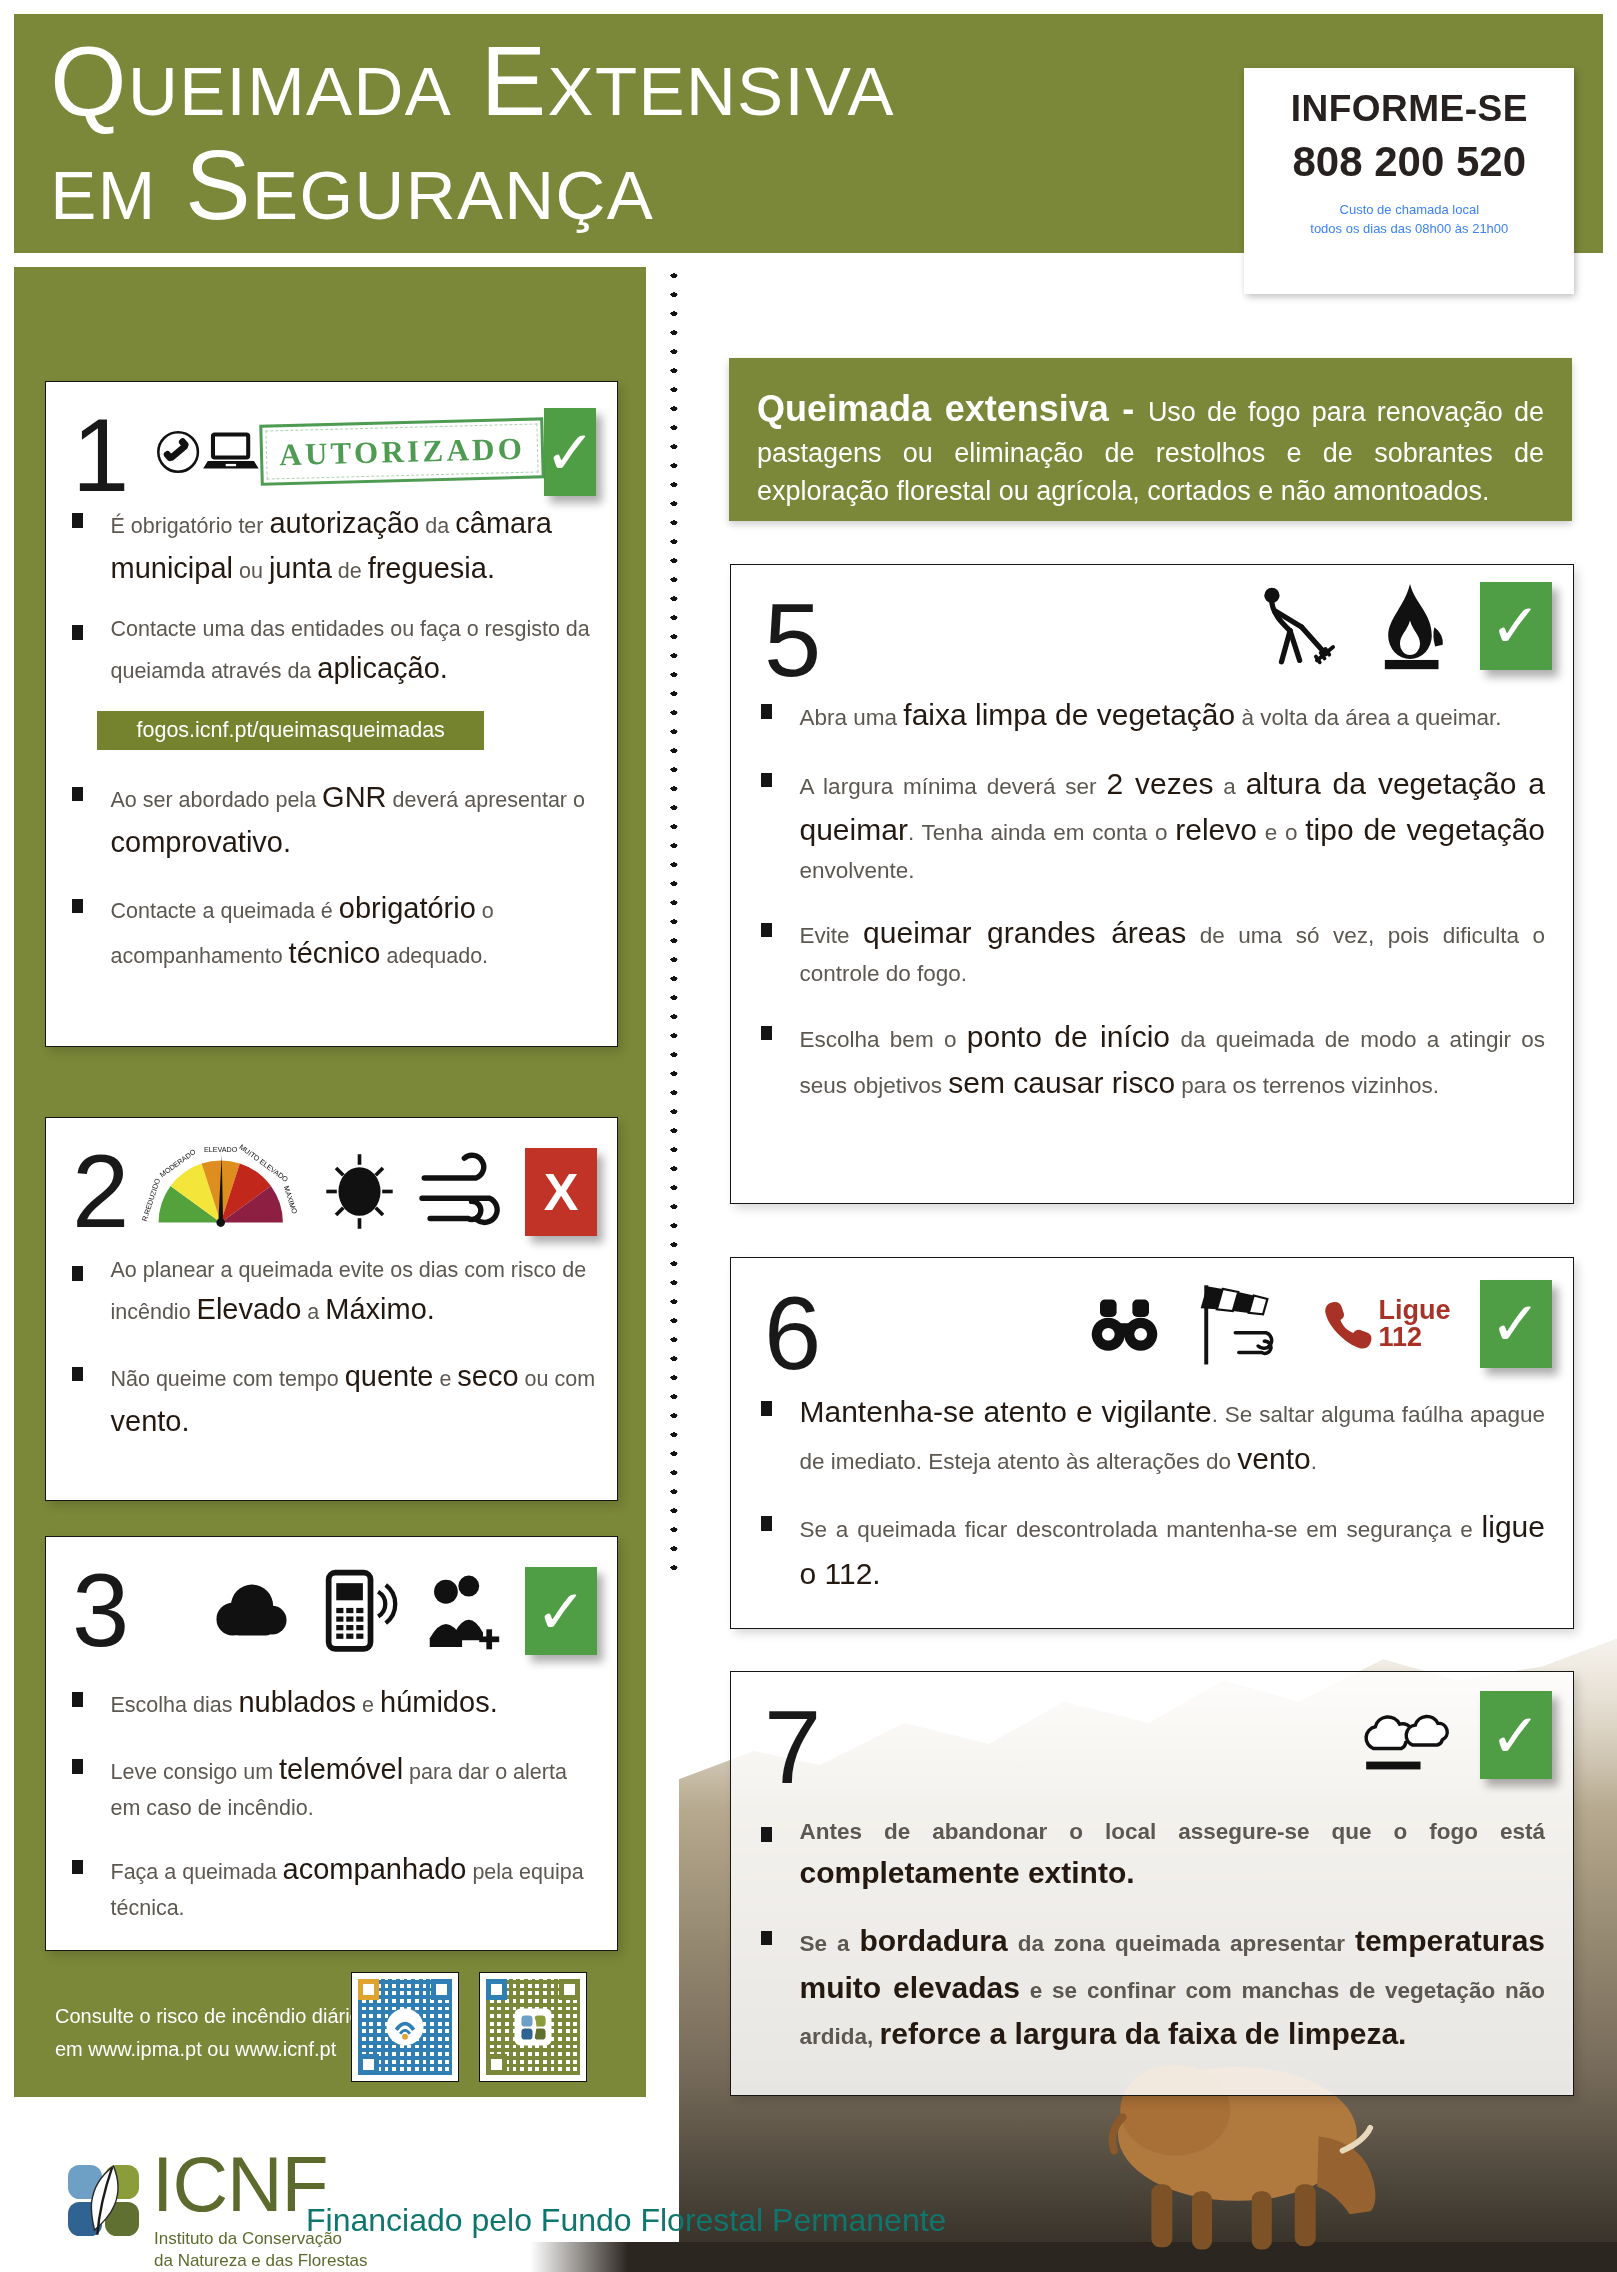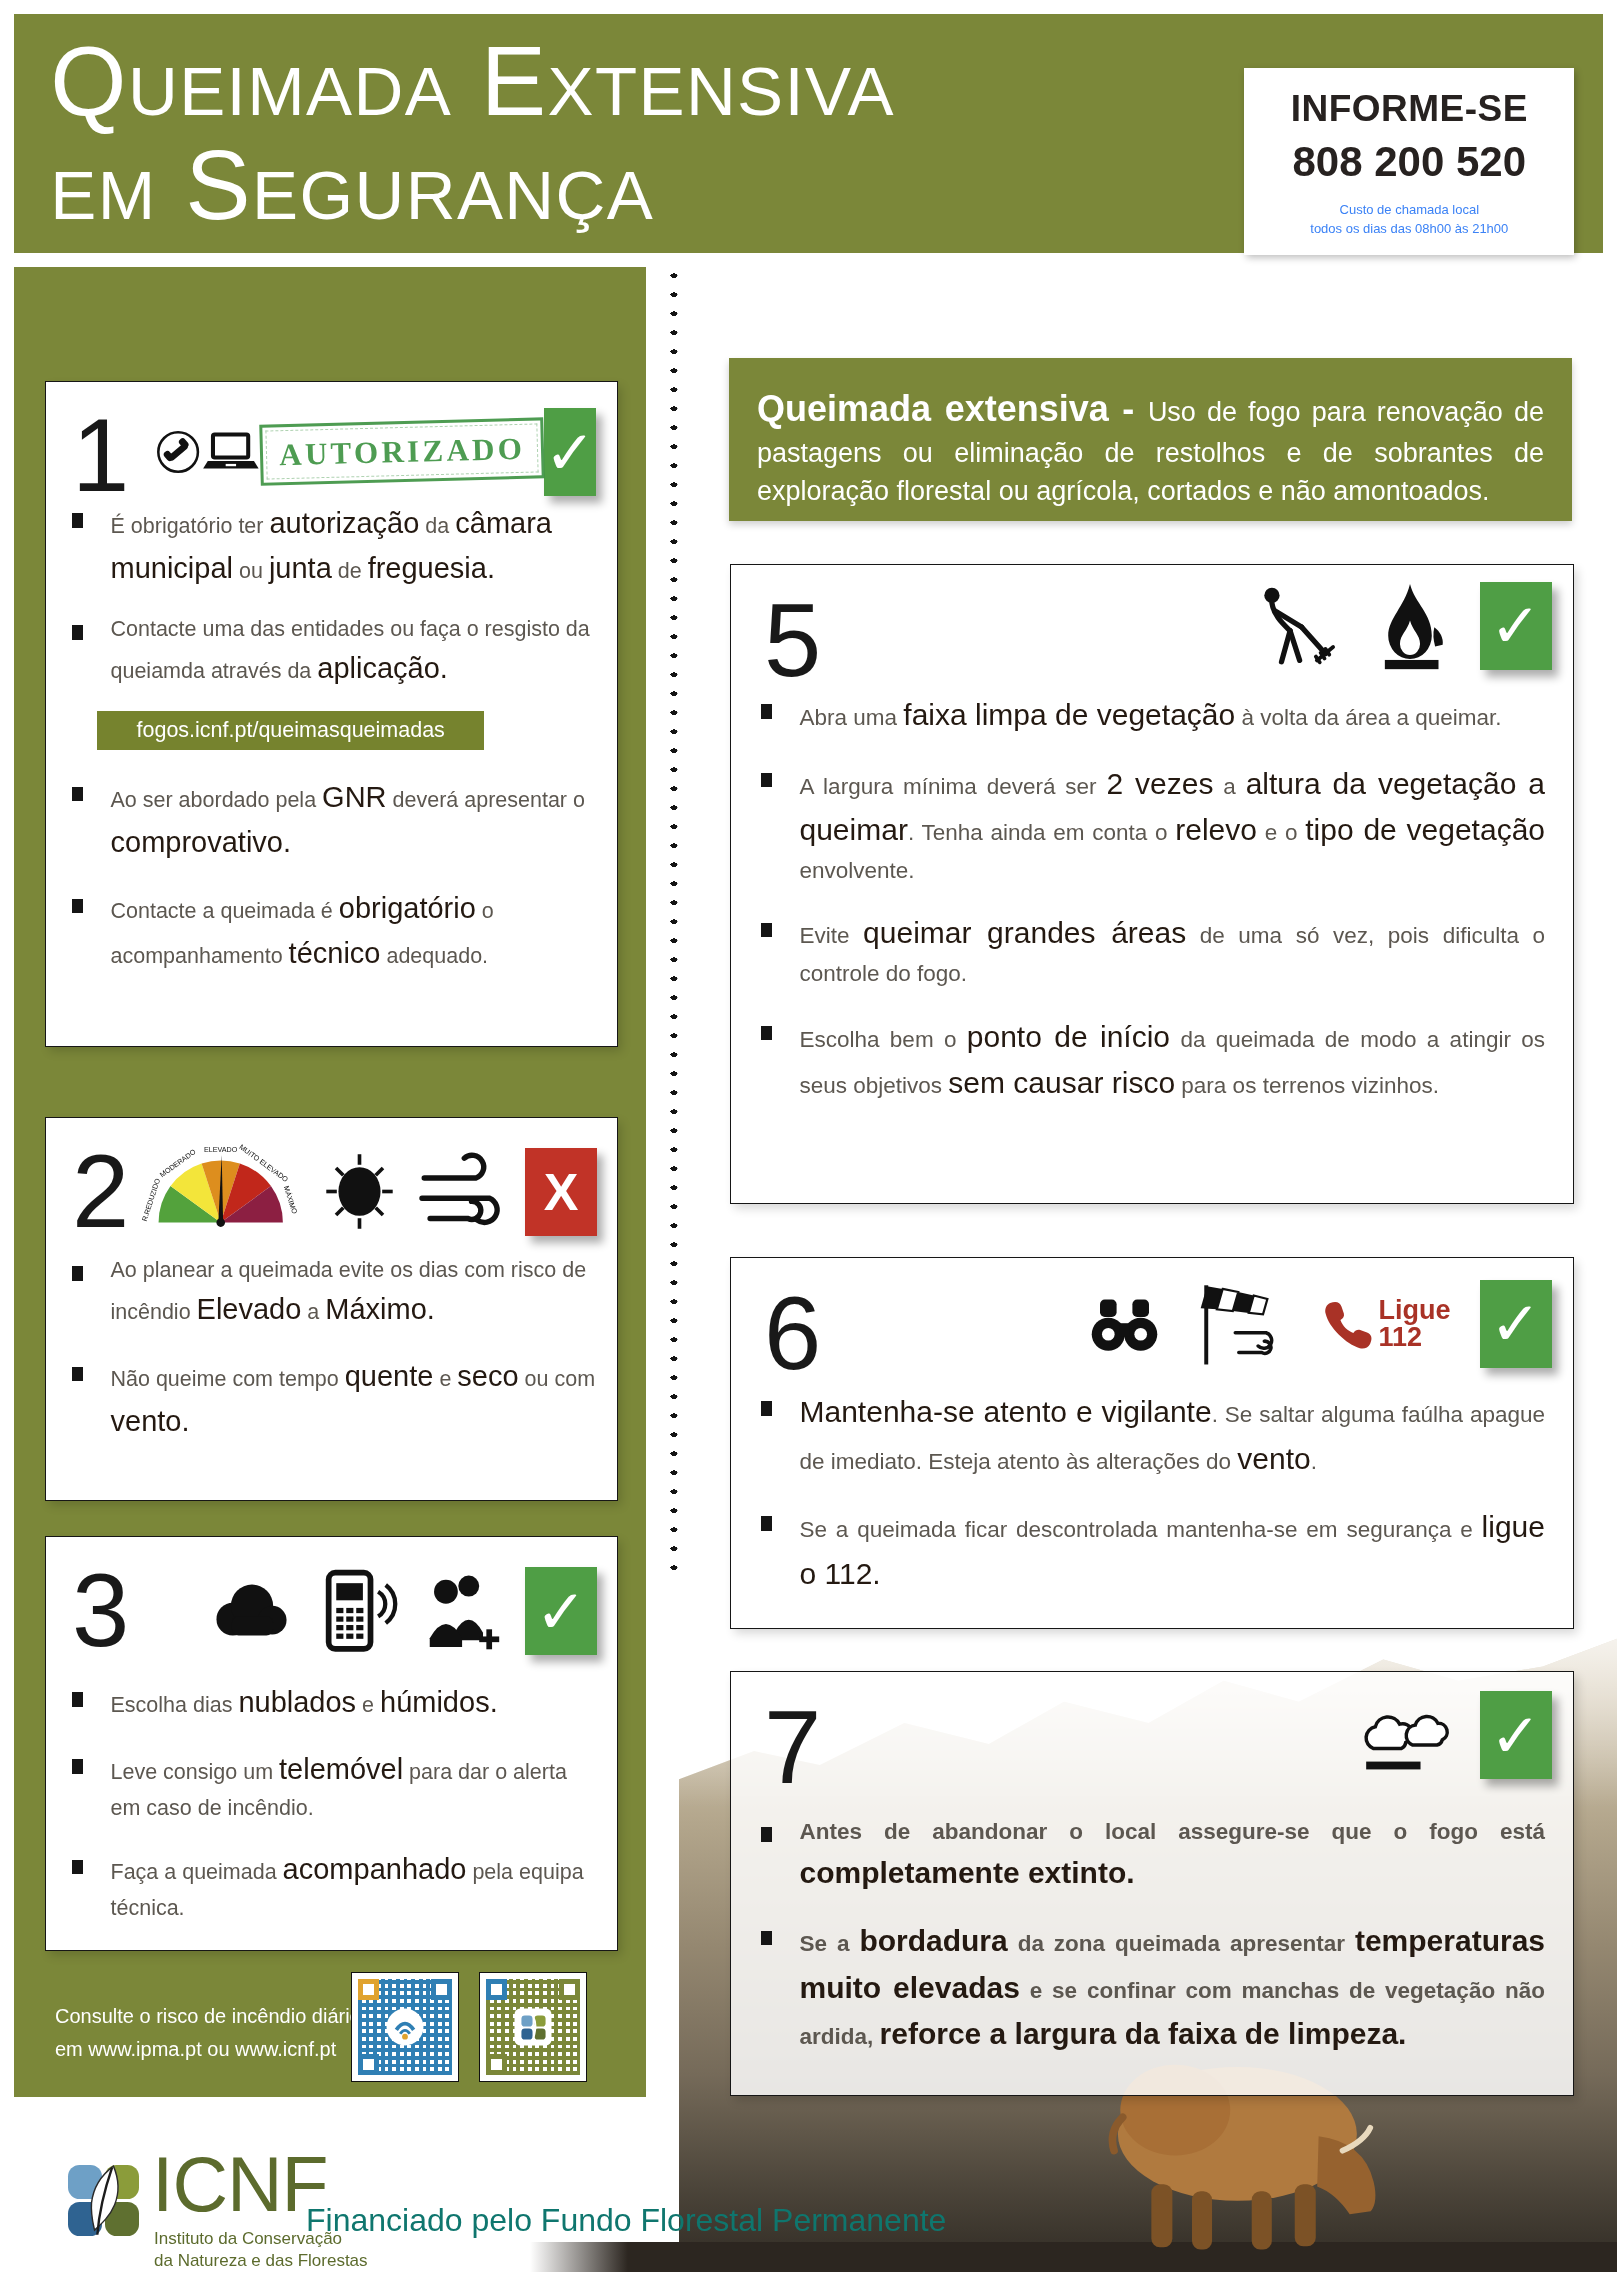--- a/index.html
+++ b/index.html
@@ -1,21 +1,21 @@
 <!DOCTYPE html>
 <html style="font-size:7.6px"><head>
 <meta charset="utf-8">
 <style>
   html,body{margin:0;padding:0;background:#ffffff;font-family:"Liberation Sans",sans-serif;}
   .page{position:relative;width:1618px;height:2273px;background:#ffffff;overflow:hidden;}
 
   
   .header{position:absolute;left:14.3px;top:14.3px;width:1589px;height:239px;background:#7b8739;}
   .title{position:absolute;left:36px;top:14.3px;color:#fff;font-variant:small-caps;font-size:98px;line-height:1.07;letter-spacing:1.4px;font-weight:400;}
-  .infobox{position:absolute;right:29px;top:54px;width:330px;height:187px;background:#fff;box-shadow:2.4px 3.3px 7.6px rgba(0,0,0,.28);text-align:center;}
+  .infobox{position:absolute;right:29px;top:54px;width:330px;height:226px;background:#fff;box-shadow:2.4px 3.3px 7.6px rgba(0,0,0,.28);text-align:center;}
   .infobox .t1{margin-top:20px;font-size:37px;font-weight:700;color:#272220;letter-spacing:0.5px;}
   .infobox .t2{margin-top:7.6px;font-size:42px;font-weight:700;color:#272220;}
   .infobox .t3{margin-top:14px;font-size:13px;color:#3b82f6;line-height:1.5;}
 
   
   .leftpanel{position:absolute;left:14.3px;top:267px;width:632px;height:1830px;background:#7b8739;}
 
   .card{position:absolute;background:#fff;border:1.9px solid #161616;box-shadow:3.8px 4.8px 9.6px rgba(0,0,0,.16);}
   .card .num{position:absolute;left:26px;top:21.5px;font-size:103px;line-height:1;color:#191919;}
   .icons{position:absolute;display:flex;align-items:center;}

